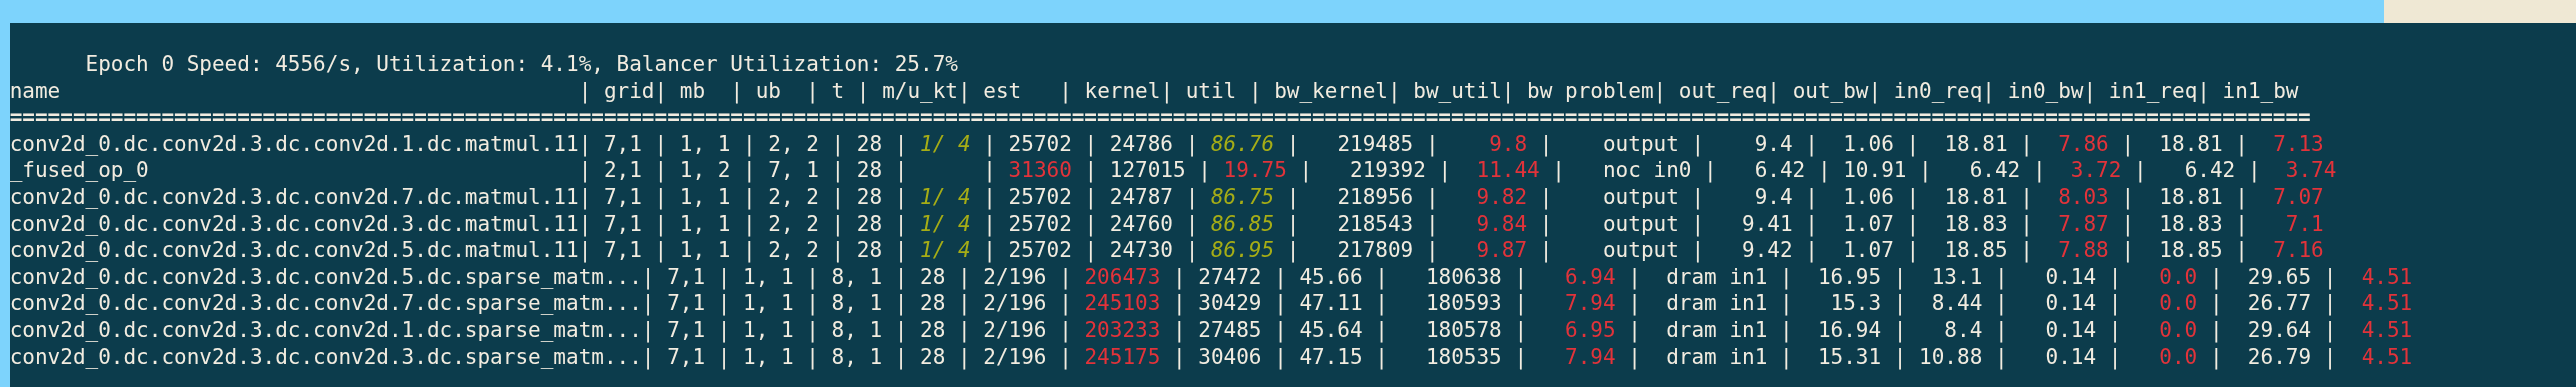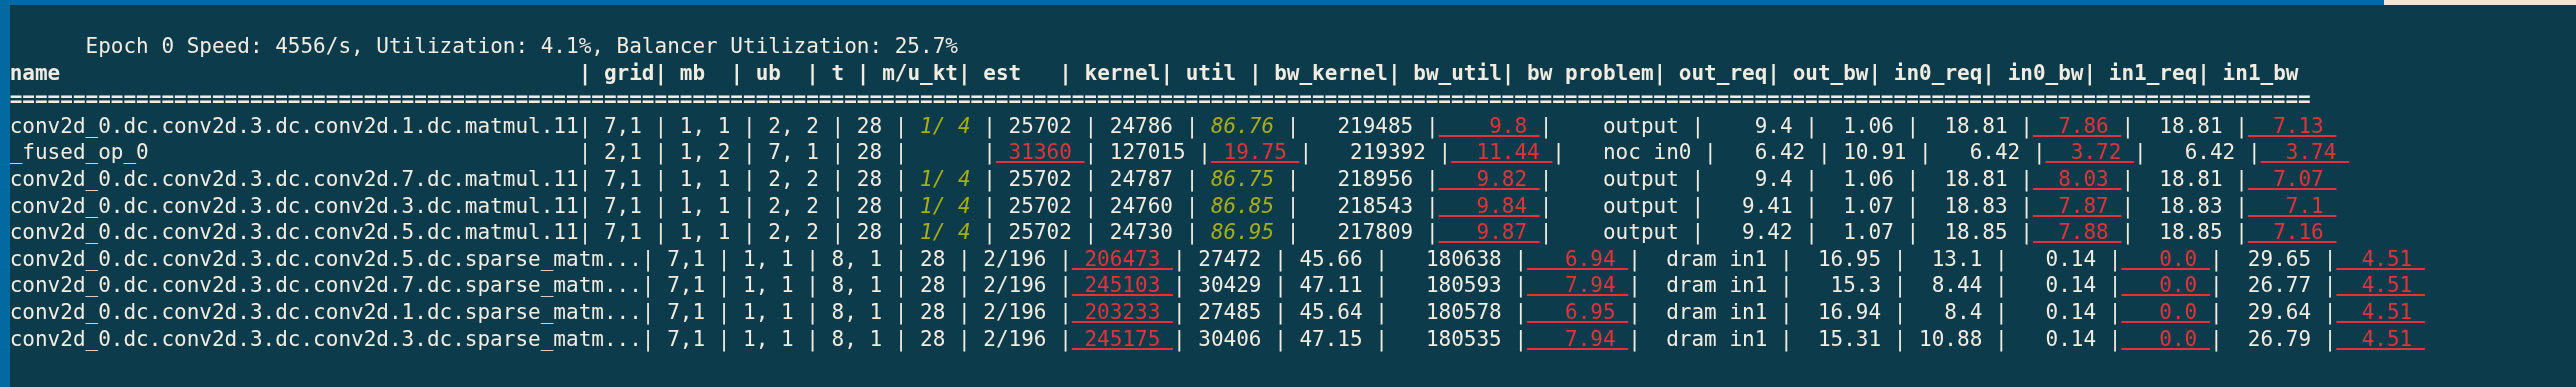--- a/index.html
+++ b/index.html
@@ -13,24 +13,24 @@
     height: 388px;
     overflow: hidden;
     font-family: "DejaVu Sans Mono", "Liberation Mono", monospace;
   }
 
   
   #terminal-window {
     position: relative;
     width: 2384px;
     height: 388px;
-    background: #0369a1;
+    background: #7dd3fc;
     box-sizing: border-box;
     padding-left: 9.7px;
-    padding-top: 5px;
+    padding-top: 23px;
   }
 
   #terminal-screen {
     position: relative;
     width: 2566px;
     height: 383px;
     background: #0c3c4c;
     color: #f2ece0;
     font-size: 21px;
     line-height: 26.6px;
@@ -52,25 +52,25 @@
   #status-line {
     height: 26.6px;
   }
 
   .spacer-line {
     height: 26.6px;
   }
 
   
   .c-white  { color: #f2ece0; }
-  .c-red    { color: #e2333a; text-decoration: underline; }
+  .c-red    { color: #e2333a; }
   .c-olive  { color: #a6ad16; font-style: italic; }
 
   
-  #header-row { font-weight: bold; }
+  #header-row { font-weight: normal; }
   #separator-row { font-weight: bold; letter-spacing: 0; }
 </style>
 </head>
 <body>
 
 <div id="terminal-window">
   <div id="terminal-screen">
 
     <div id="status-line" class="term-line">
       <span>Epoch 0 Speed: 4556/s, Utilization: 4.1%, Balancer Utilization: 25.7%</span>

